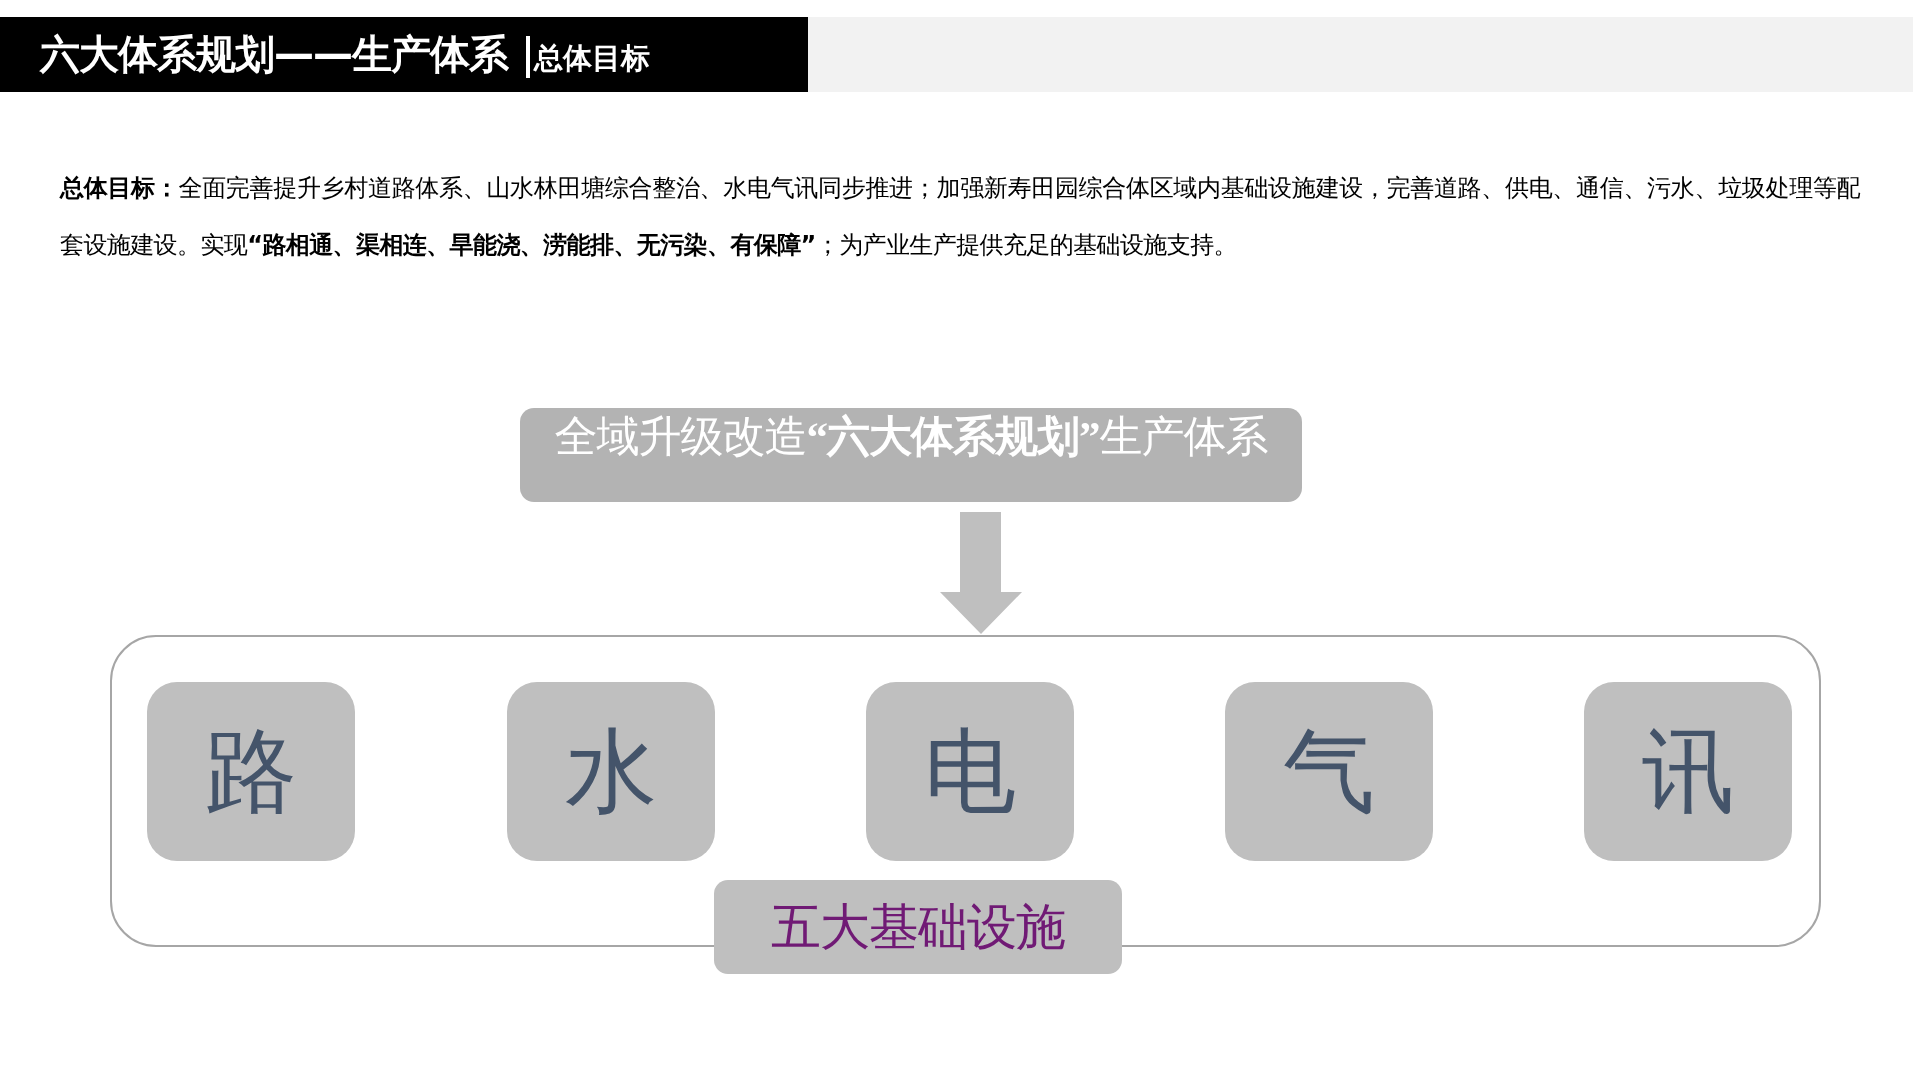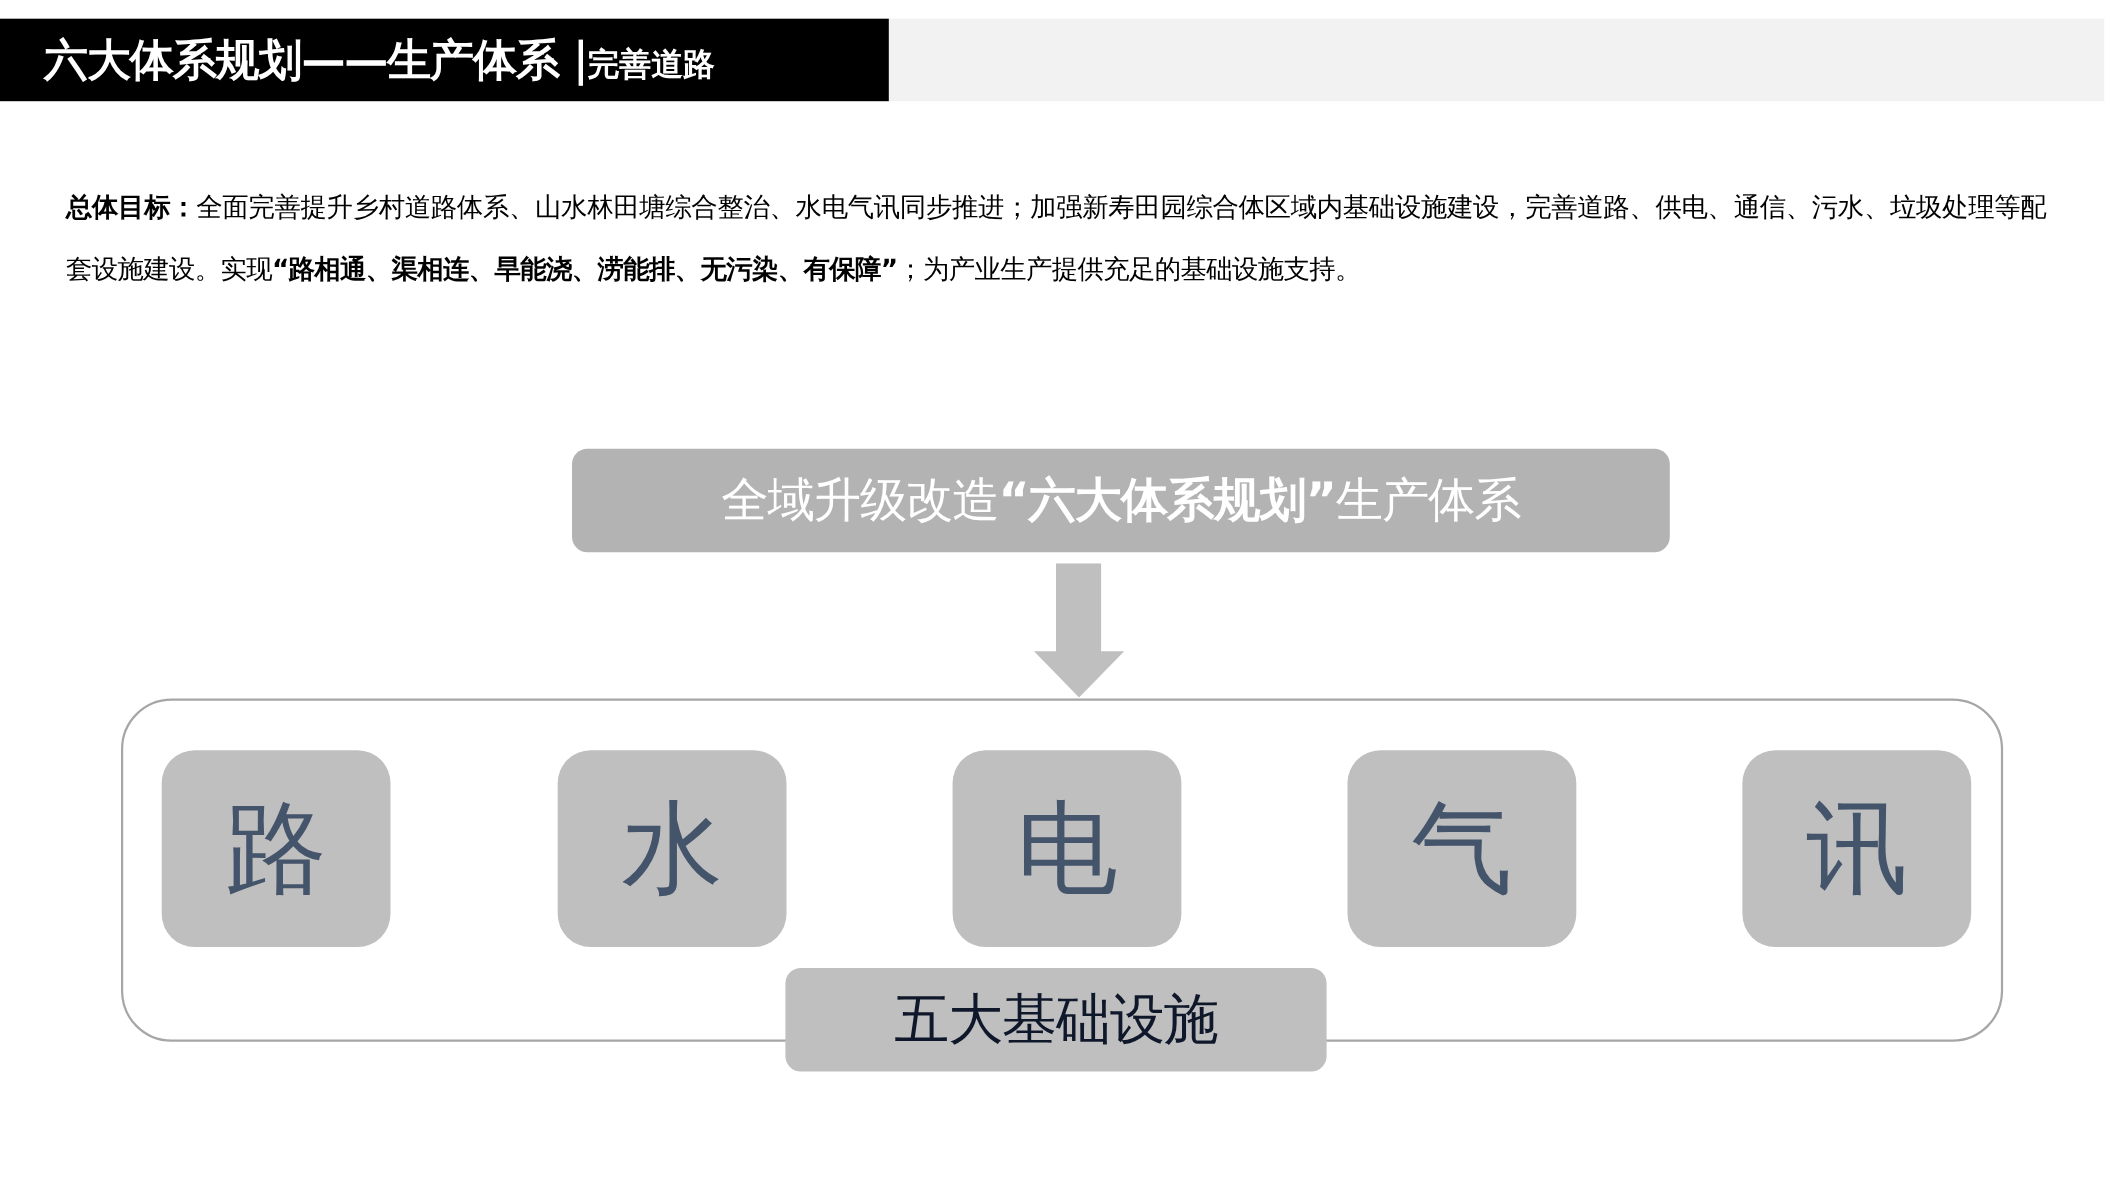--- a/index.html
+++ b/index.html
@@ -39,24 +39,24 @@
     
     .goal {
       position: absolute; left: 60px; top: 160px; width: 1800px;
       font-size: 24px; line-height: 57px; color: #000000;
       text-align: justify; letter-spacing: -0.6px;
     }
     .goal .bold { font-weight: bold; }
 
     
     .top-box {
-      position: absolute; left: 520px; top: 408px; width: 998px; height: 94px;
+      position: absolute; left: 520px; top: 408px; width: 782px; height: 94px;
       background: #b3b3b3; border-radius: 14px;
-      display: flex; align-items: center; justify-content: center;
-      color: #ffffff; font-size: 43px; white-space: nowrap; letter-spacing: -1px;
+      display: flex; justify-content: center;
+      color: #ffffff; font-size: 43px; white-space: nowrap; letter-spacing: -1px; font-family: Liberation Serif, serif;
     }
     .top-box .bold { font-weight: bold; }
 
     
     .arrow { position: absolute; left: 940px; top: 512px; width: 82px; height: 122px; }
 
     
     .outer {
       position: absolute; left: 110px; top: 635px; width: 1711px; height: 312px;
       border: 2px solid #a6a6a6; border-radius: 46px; box-sizing: border-box;
@@ -64,36 +64,36 @@
     }
 
     .tile {
       position: absolute; top: 682px; width: 208px; height: 179px;
       background: #bfbfbf; border-radius: 30px;
       display: flex; align-items: center; justify-content: center;
       color: #44546a; font-size: 92px; line-height: 1;
     }
 
     .bottom-box {
-      position: absolute; left: 714px; top: 880px; width: 492px; height: 94px;
+      position: absolute; left: 714px; top: 880px; width: 408px; height: 94px;
       background: #bfbfbf; border-radius: 14px;
       display: flex; align-items: center; justify-content: center;
-      color: #0f172a; font-size: 50px; letter-spacing: -1px; white-space: nowrap;
+      color: #701a75; font-size: 50px; letter-spacing: -1px; white-space: nowrap;
     }
   </style>
 </head>
 <body>
 
 <div class="page">
 
   <div class="title-bar-bg"></div>
   <div class="title-bar">
     <span class="title-main">六大体系规划——生产体系</span>
     <span class="title-sep"></span>
-    <span class="title-sub">完善道路</span>
+    <span class="title-sub">总体目标</span>
   </div>
 
   <p class="goal" style="margin:0;">
     <span class="bold">总体目标：</span><span>全面完善提升乡村道路体系、山水林田塘综合整治、水电气讯同步推进；加强新寿田园综合体区域内基础设施建设，完善道路、供电、通信、污水、垃圾处理等配套设施建设。实现</span><span class="bold">“路相通、渠相连、旱能浇、涝能排、无污染、有保障”</span><span>；为产业生产提供充足的基础设施支持。</span>
   </p>
 
   <div class="top-box">
     <span>全域升级改造</span>
       <span class="bold">“六大体系规划”</span>
       <span>生产体系</span>

